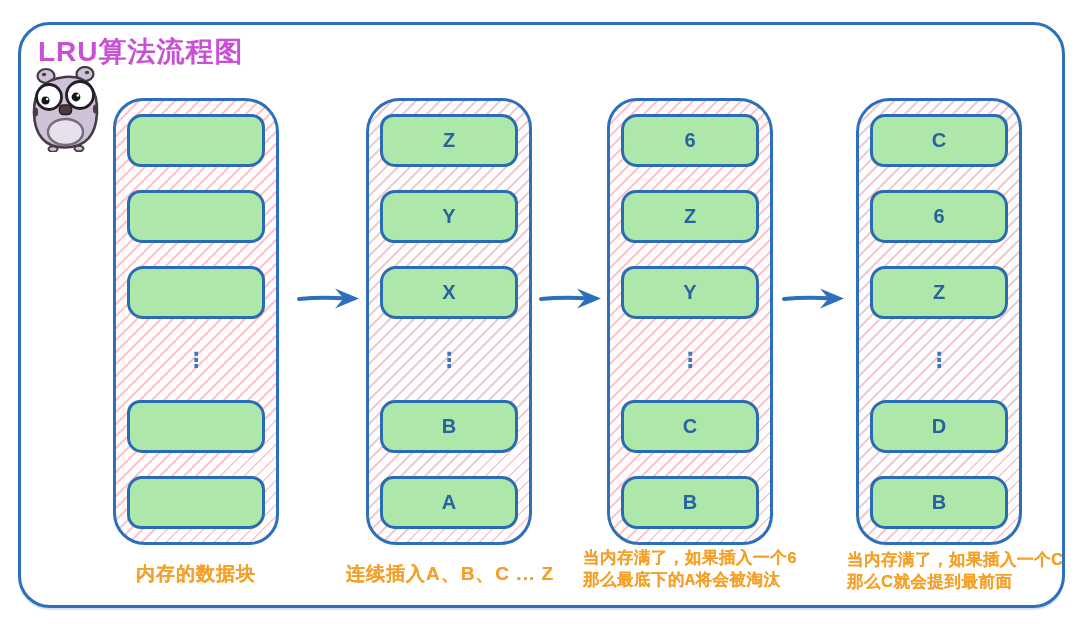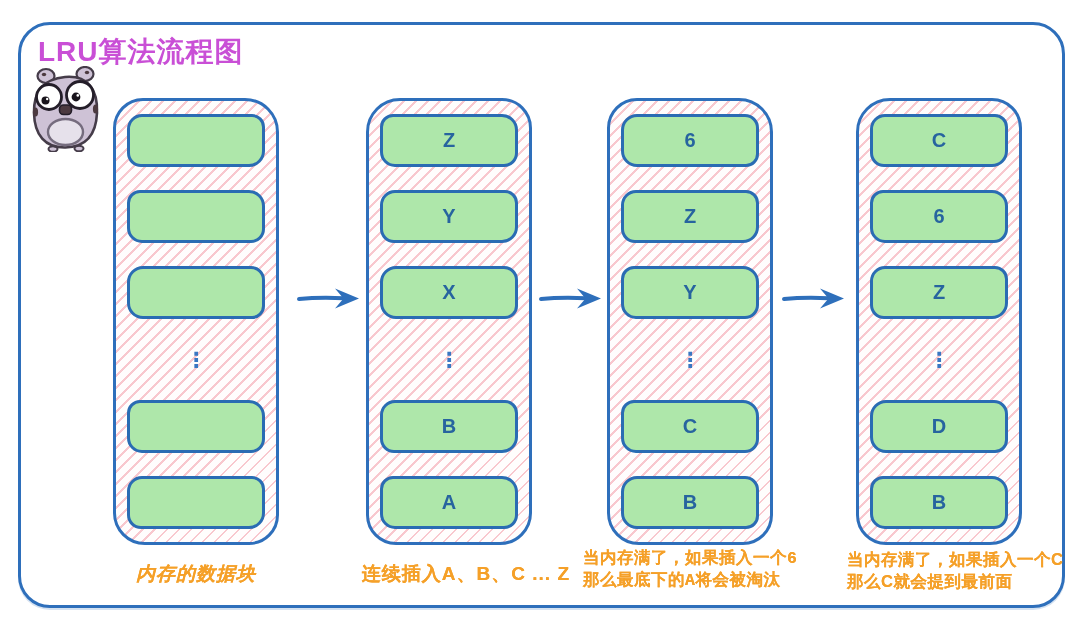--- a/index.html
+++ b/index.html
@@ -122,22 +122,22 @@
   </svg>
   <svg class="arrow" style="left:538px;" viewBox="0 0 66 28">
     <path d="M3 15 C 18 13.5 34 13.5 48 14.2" stroke="#2e6fbb" stroke-width="4" fill="none" stroke-linecap="round"></path>
     <path d="M39 4.5 L63 14.5 L39 24.5 L47.5 14.5 Z" fill="#2e6fbb"></path>
   </svg>
   <svg class="arrow" style="left:781px;" viewBox="0 0 66 28">
     <path d="M3 15 C 18 13.5 34 13.5 48 14.2" stroke="#2e6fbb" stroke-width="4" fill="none" stroke-linecap="round"></path>
     <path d="M39 4.5 L63 14.5 L39 24.5 L47.5 14.5 Z" fill="#2e6fbb"></path>
   </svg>
 
-  <div class="caption cap-single" style="left:113px;width:166px;font-style:italic;">内存的数据块</div>
-  <div class="caption cap-single" style="left:330px;width:240px;text-align:right;">连续插入A、B、C ... Z</div>
+  <div class="caption cap-single" style="left:113px;width:166px;">内存的数据块</div>
+  <div class="caption cap-single" style="left:330px;width:240px;">连续插入A、B、C ... Z</div>
   <div class="caption cap-double" style="left:583px;width:240px;font-family:Liberation Mono, monospace;">
     <div>当内存满了，如果插入一个6</div>
     <div>那么最底下的A将会被淘汰</div>
   </div>
   <div class="caption cap-double" style="left:847px;width:240px;">
     <div>当内存满了，如果插入一个C</div>
     <div>那么C就会提到最前面</div>
   </div>
 </div>
 

